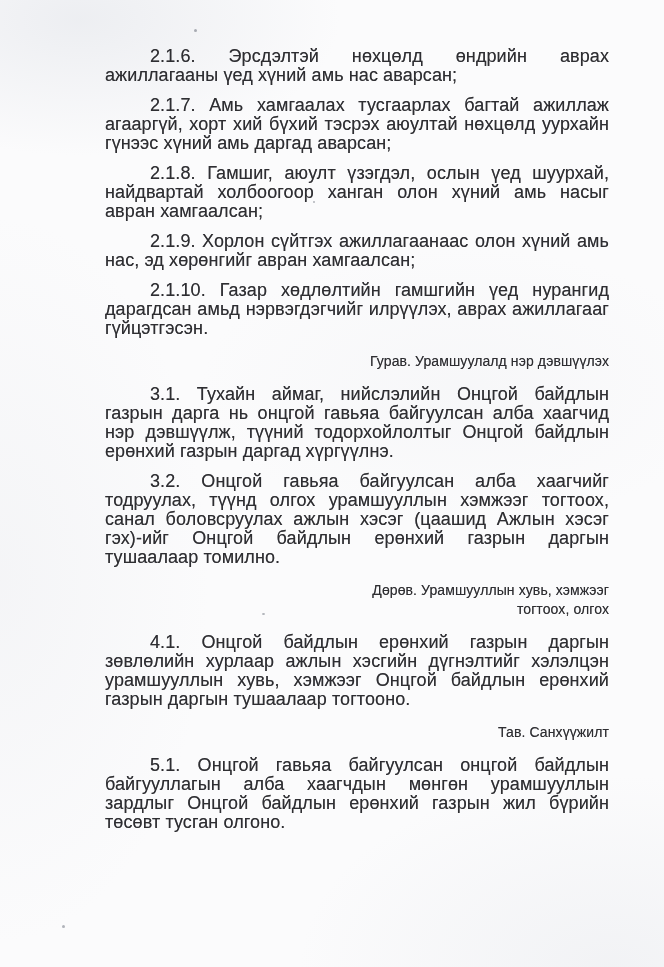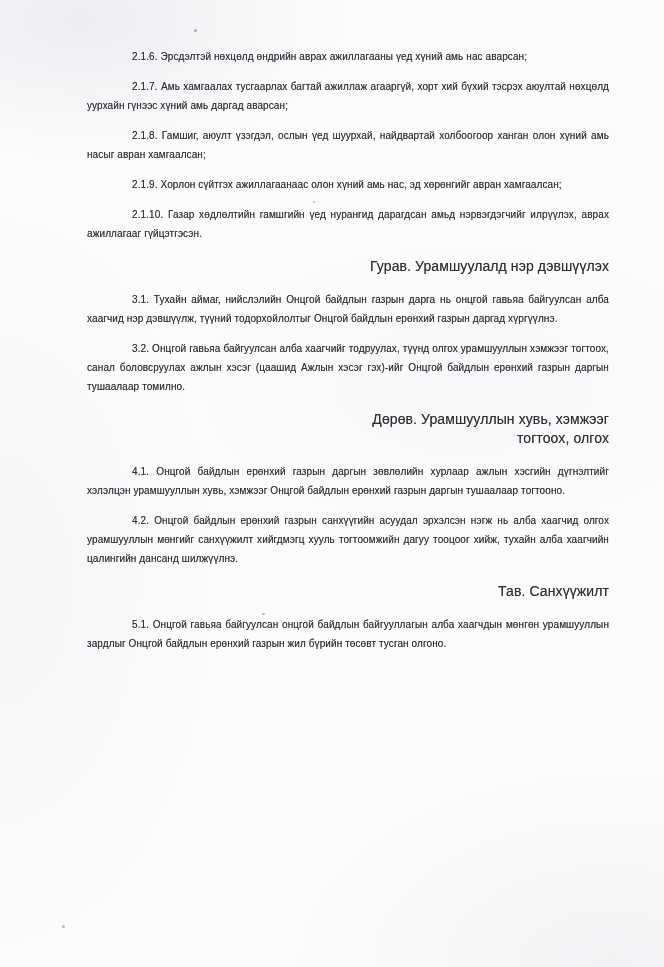--- a/index.html
+++ b/index.html
@@ -15,22 +15,22 @@
       radial-gradient(ellipse 520px 320px at 92% 100%, rgba(208,212,220,0.22), transparent 60%),
       radial-gradient(ellipse 300px 520px at 0% 60%, rgba(214,217,224,0.18), transparent 70%),
       radial-gradient(ellipse 380px 200px at 70% 40%, rgba(216,219,226,0.12), transparent 70%);
     font-family: "Liberation Sans", "DejaVu Sans", sans-serif;
     color: #2e2e32;
   }
 
   .page { padding: 47px 55px 0 87px; }
 
   .para {
-    margin: 0 0 11px 0;
-    font-size: 10px;
+    margin: 0 0 11px 18px;
+    font-size: 18px;
     line-height: 19px;
     text-align: justify;
     text-indent: 45px;
     letter-spacing: 0.1px;
     text-shadow: 0 0 0.5px rgba(46,46,50,0.55);
   }
 
   .heading {
     margin: 14px 0;
     font-size: 14px;
@@ -63,21 +63,20 @@
   <p class="para">2.1.10. Газар хөдлөлтийн гамшгийн үед нурангид дарагдсан амьд нэрвэгдэгчийг илрүүлэх, аврах ажиллагааг гүйцэтгэсэн.</p>
 
   <h3 class="heading">Гурав. Урамшуулалд нэр дэвшүүлэх</h3>
 
   <p class="para">3.1. Тухайн аймаг, нийслэлийн Онцгой байдлын газрын дарга нь онцгой гавьяа байгуулсан алба хаагчид нэр дэвшүүлж, түүний тодорхойлолтыг Онцгой байдлын ерөнхий газрын даргад хүргүүлнэ.</p>
   <p class="para">3.2. Онцгой гавьяа байгуулсан алба хаагчийг тодруулах, түүнд олгох урамшууллын хэмжээг тогтоох, санал боловсруулах ажлын хэсэг (цаашид Ажлын хэсэг гэх)-ийг Онцгой байдлын ерөнхий газрын даргын тушаалаар томилно.</p>
 
   <h3 class="heading"><span>Дөрөв. Урамшууллын хувь, хэмжээг</span><br><span>тогтоох, олгох</span></h3>
 
   <p class="para">4.1. Онцгой байдлын ерөнхий газрын даргын зөвлөлийн хурлаар ажлын хэсгийн дүгнэлтийг хэлэлцэн урамшууллын хувь, хэмжээг Онцгой байдлын ерөнхий газрын даргын тушаалаар тогтооно.</p>
-  <p class="para">4.2. Онцгой байдлын ерөнхий газрын санхүүгийн асуудал эрхэлсэн нэгж нь алба хаагчид олгох урамшууллын мөнгийг санхүүжилт хийгдмэгц хууль тогтоомжийн дагуу тооцоог хийж, тухайн алба хаагчийн цалингийн дансанд шилжүүлнэ.</p>
 
   <h3 class="heading">Тав. Санхүүжилт</h3>
 
   <p class="para">5.1. Онцгой гавьяа байгуулсан онцгой байдлын байгууллагын алба хаагчдын мөнгөн урамшууллын зардлыг Онцгой байдлын ерөнхий газрын жил бүрийн төсөвт тусган олгоно.</p>
 
 </div>
 
 <span class="speck speck-1"></span>
 <span class="speck speck-2"></span>
 <span class="speck speck-3"></span>

